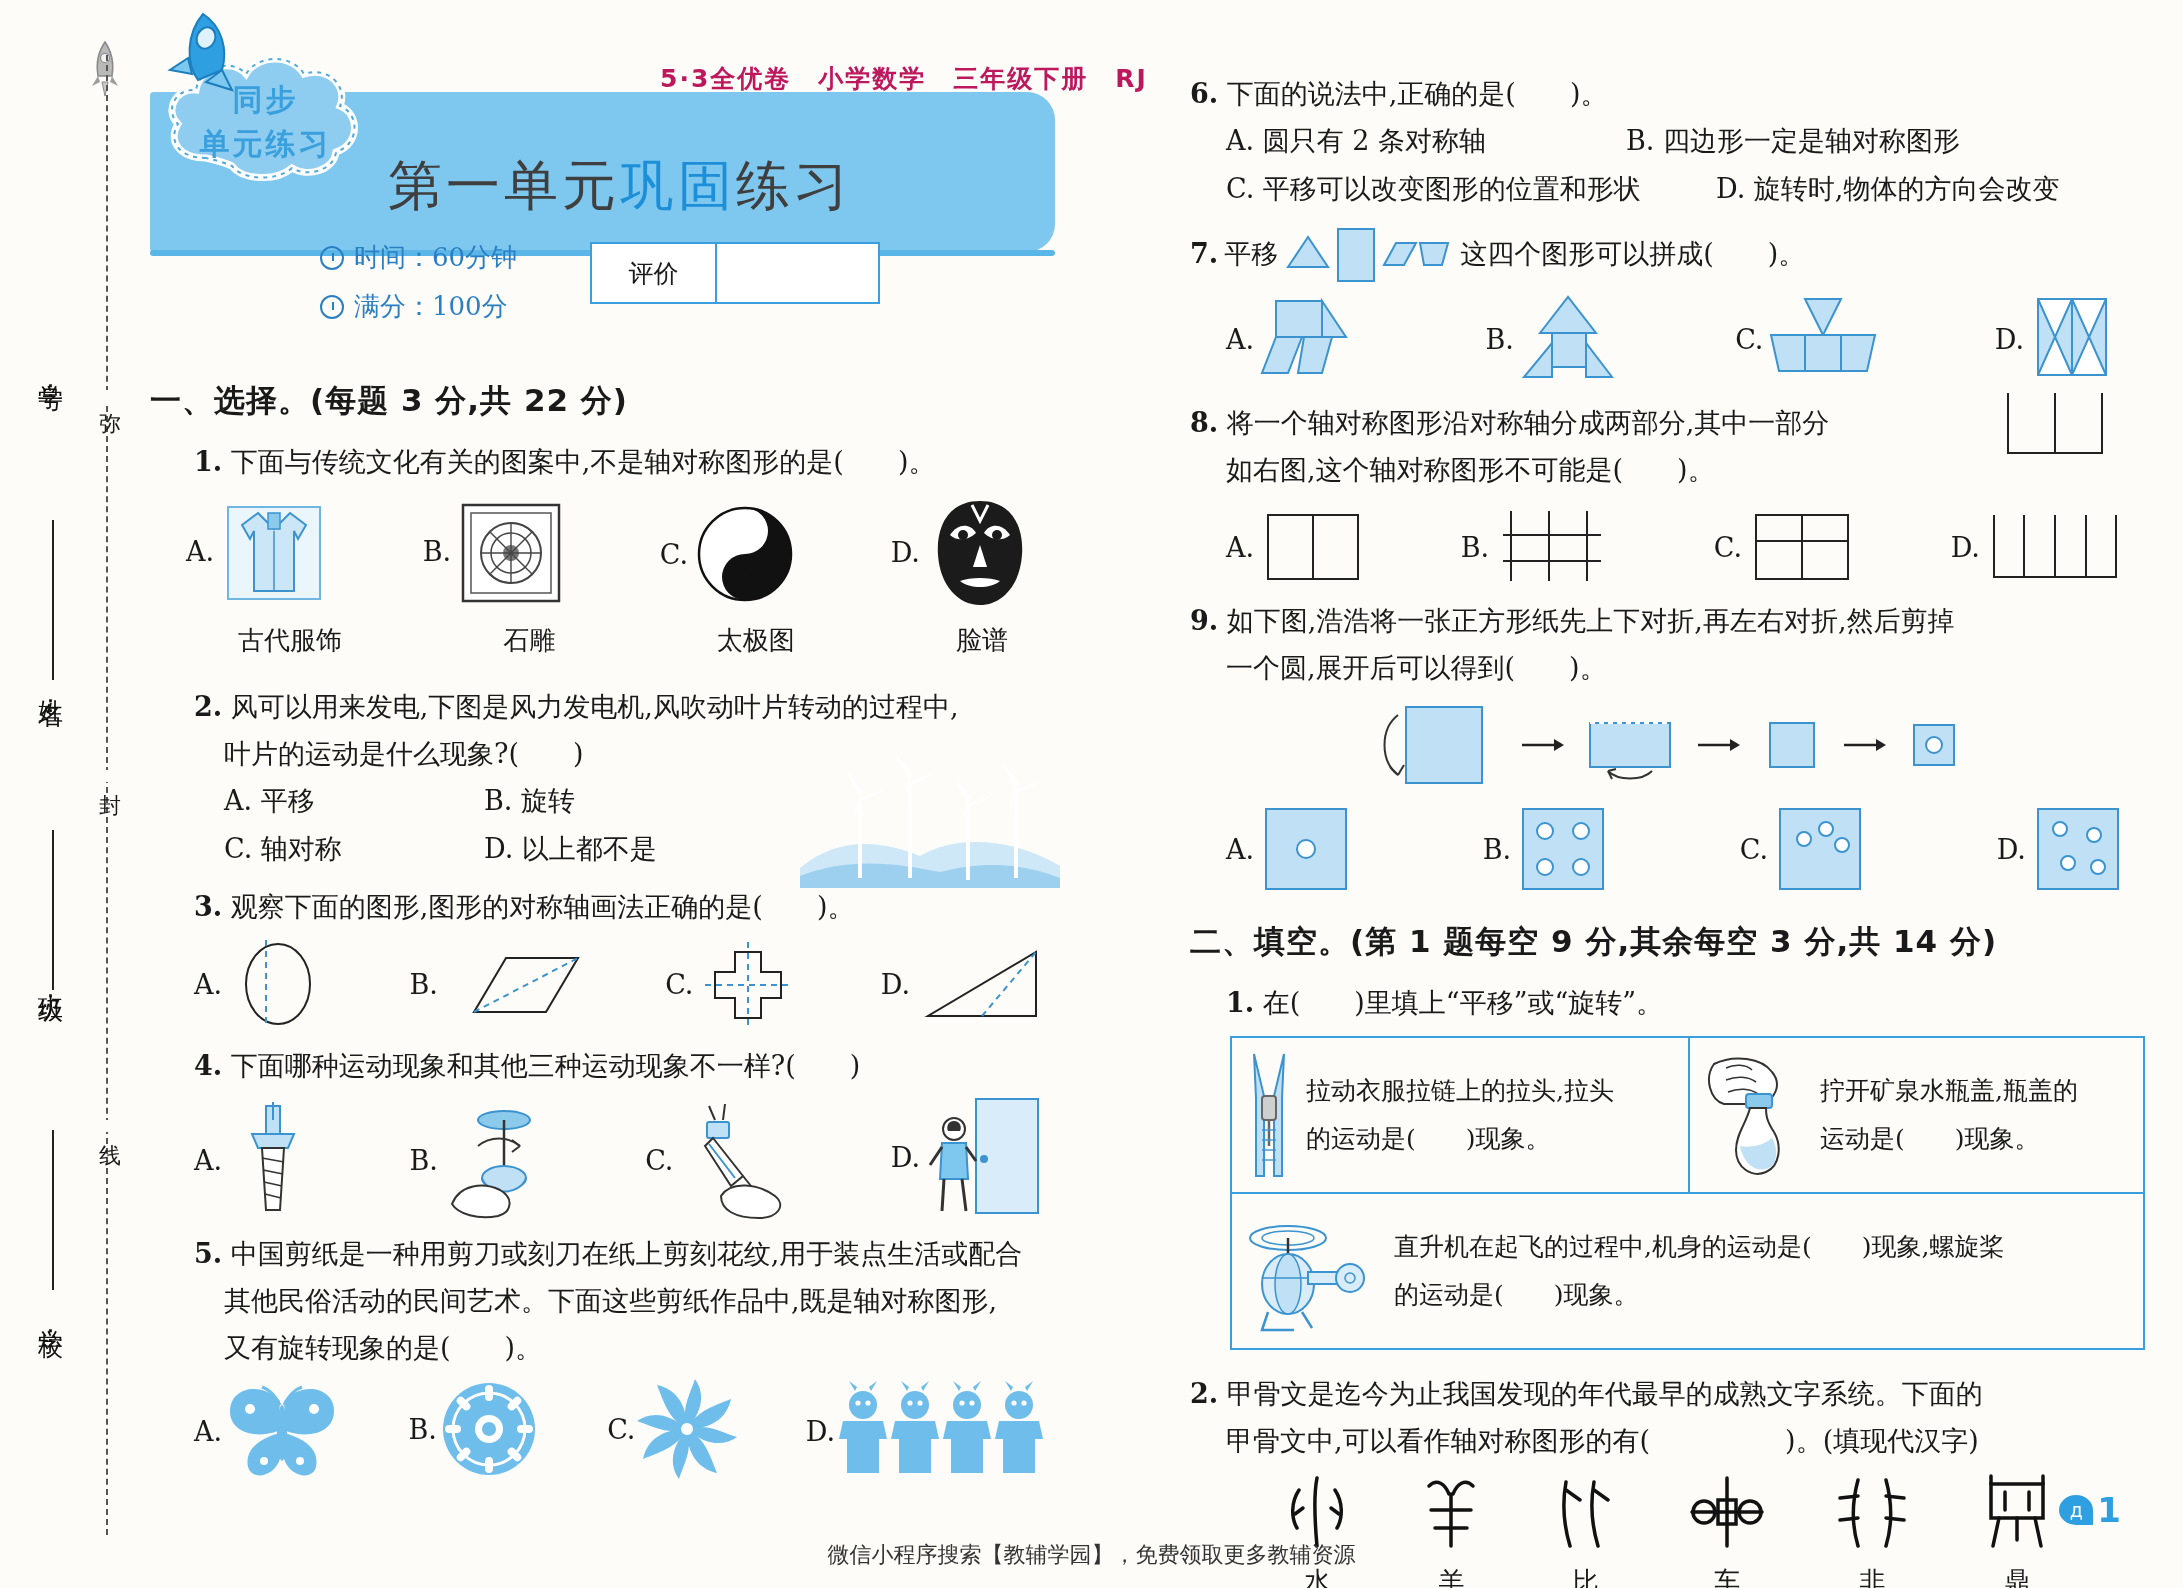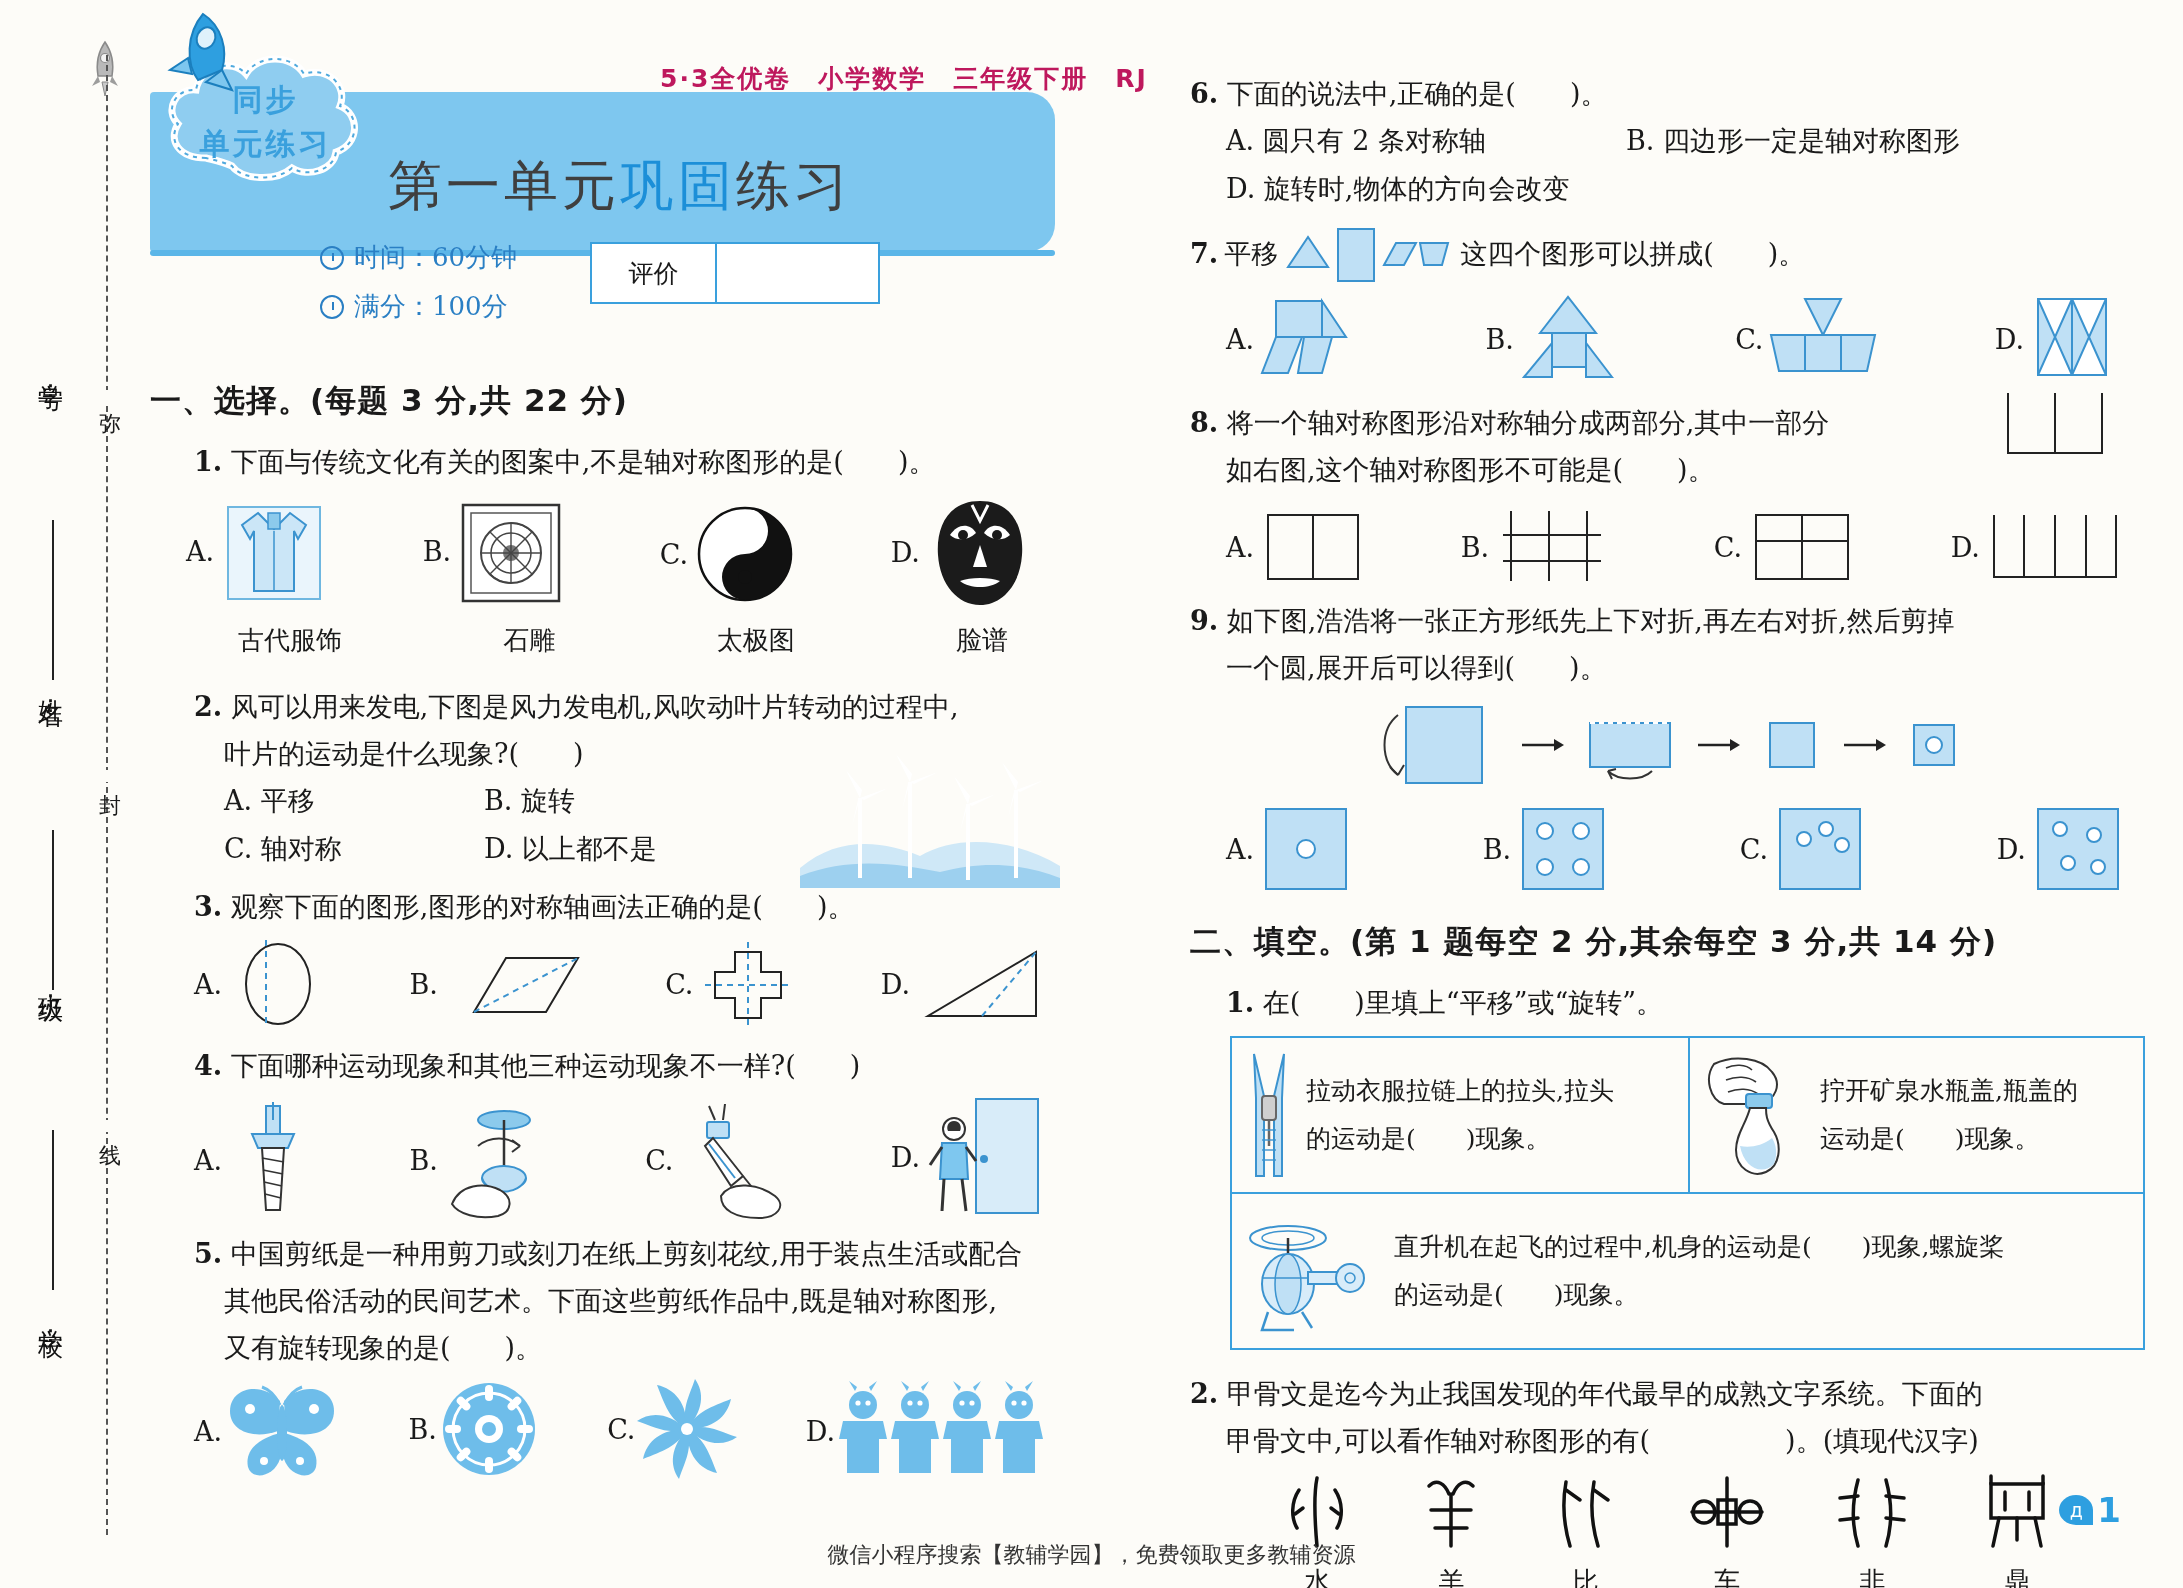--- a/index.html
+++ b/index.html
@@ -541,20 +541,21 @@
     <div class="q">
       <div class="qtext">
         <span class="qnum">6.</span>
         <span>下面的说法中,正确的是(　　)。</span>
       </div>
       <div class="opts-row" style="padding-left:36px;">
         <div style="width:400px;">A. 圆只有 2 条对称轴</div>
         <div>B. 四边形一定是轴对称图形</div>
       </div>
       <div class="opts-row" style="padding-left:36px;">
+        <div style="width:490px;">C. 平移可以改变图形的位置和形状</div>
         <div>D. 旋转时,物体的方向会改变</div>
       </div>
     </div>
 
     <div class="q" style="margin-top:6px;">
       <div class="qtext" style="display:flex; align-items:center; gap:6px;">
         <span class="qnum">7.</span>
         <span>平移</span>
         <svg width="170" height="60" viewBox="0 0 170 60">
           <path d="M4 44 L24 14 L44 44 Z" class="blue"></path>
@@ -730,21 +731,21 @@
             <rect x="12" y="10" width="80" height="80" class="blue"></rect>
             <circle cx="34" cy="30" r="7" fill="#fff" stroke="#3b93cf" stroke-width="2"></circle>
             <circle cx="68" cy="36" r="7" fill="#fff" stroke="#3b93cf" stroke-width="2"></circle>
             <circle cx="42" cy="64" r="7" fill="#fff" stroke="#3b93cf" stroke-width="2"></circle>
             <circle cx="72" cy="68" r="7" fill="#fff" stroke="#3b93cf" stroke-width="2"></circle>
           </svg>
         </div>
       </div>
     </div>
 
-    <div class="sec-head" style="margin-top:22px;">二、填空。(第 1 题每空 2 分,其余每空 3 分,共 14 分)</div>
+    <div class="sec-head" style="margin-top:22px;">二、填空。(第 1 题每空 9 分,其余每空 3 分,共 14 分)</div>
 
     <div class="q">
       <div class="qtext" style="padding-left:36px;">
         <span class="qnum">1.</span>
         <span>在(　　)里填上“平移”或“旋转”。</span>
       </div>
 
       <div class="fillbox">
         <div class="fb-top">
           <div class="fb-cell left">

